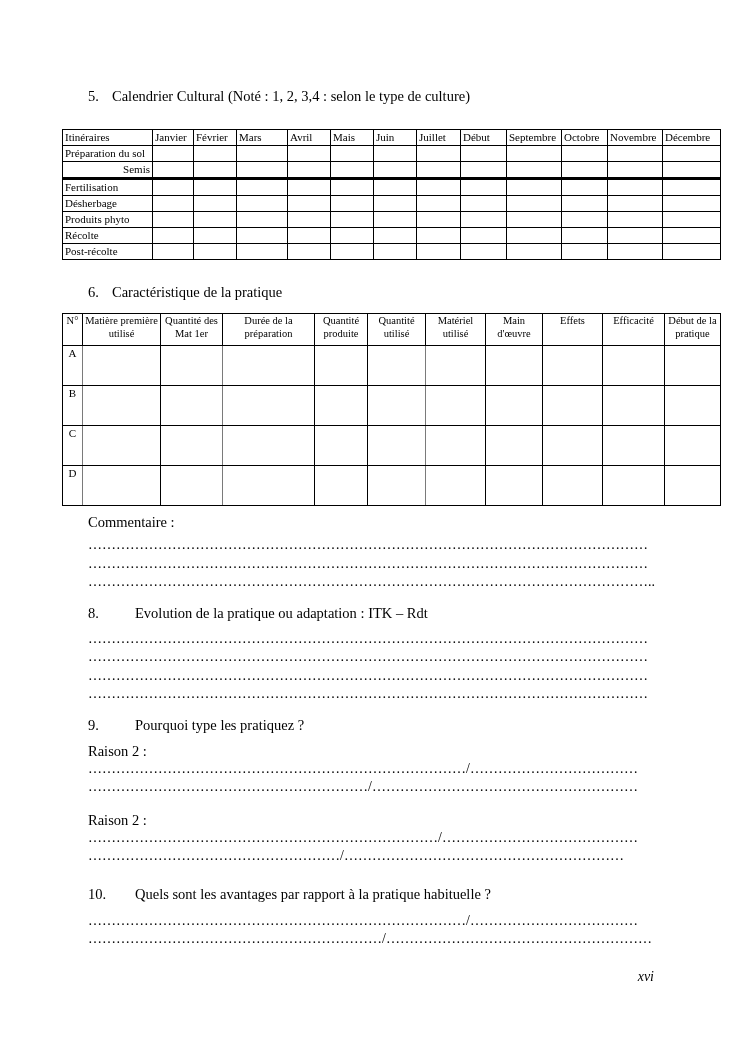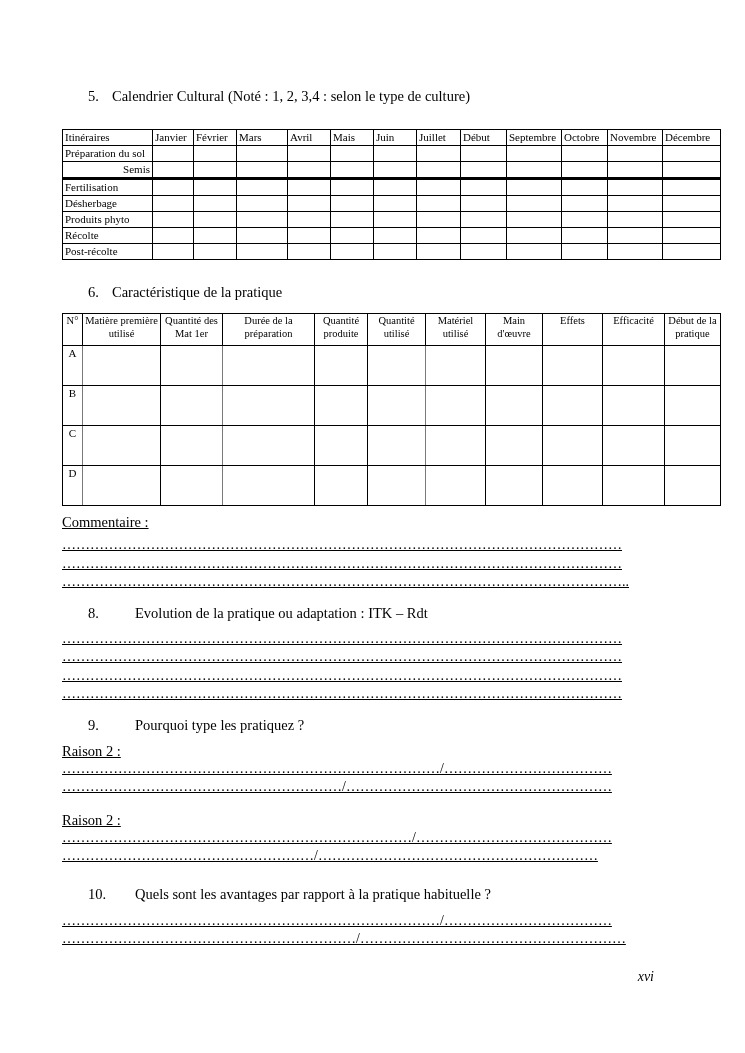--- a/index.html
+++ b/index.html
@@ -1,21 +1,21 @@
 <!DOCTYPE html>
 <html><head>
 <meta charset="utf-8">
 <style>
   html,body{margin:0;padding:0;}
   body{
     width:745px;height:1053px;background:#ffffff;color:#000;
     font-family:"Liberation Serif", serif;position:relative;overflow:hidden;
   }
   .content{padding:88px 25px 0 62px;}
-  .indent{text-decoration:underline;}
+  .indent{margin-left:26px;}
   .sec-row{display:flex;font-size:14.5px;line-height:17px;margin-left:26px;}
   .sec-num{flex:0 0 24px;}
   .sec-num.wide{flex:0 0 47px;}
   .label{font-size:14.5px;line-height:17px;}
 
   table{border-collapse:collapse;table-layout:fixed;}
   .cal{width:658px;margin-top:24px;}
   .cal td{
     border:1px solid #000;height:15px;font-size:11px;line-height:13px;
     padding:0 2px;vertical-align:middle;overflow:hidden;white-space:nowrap;

